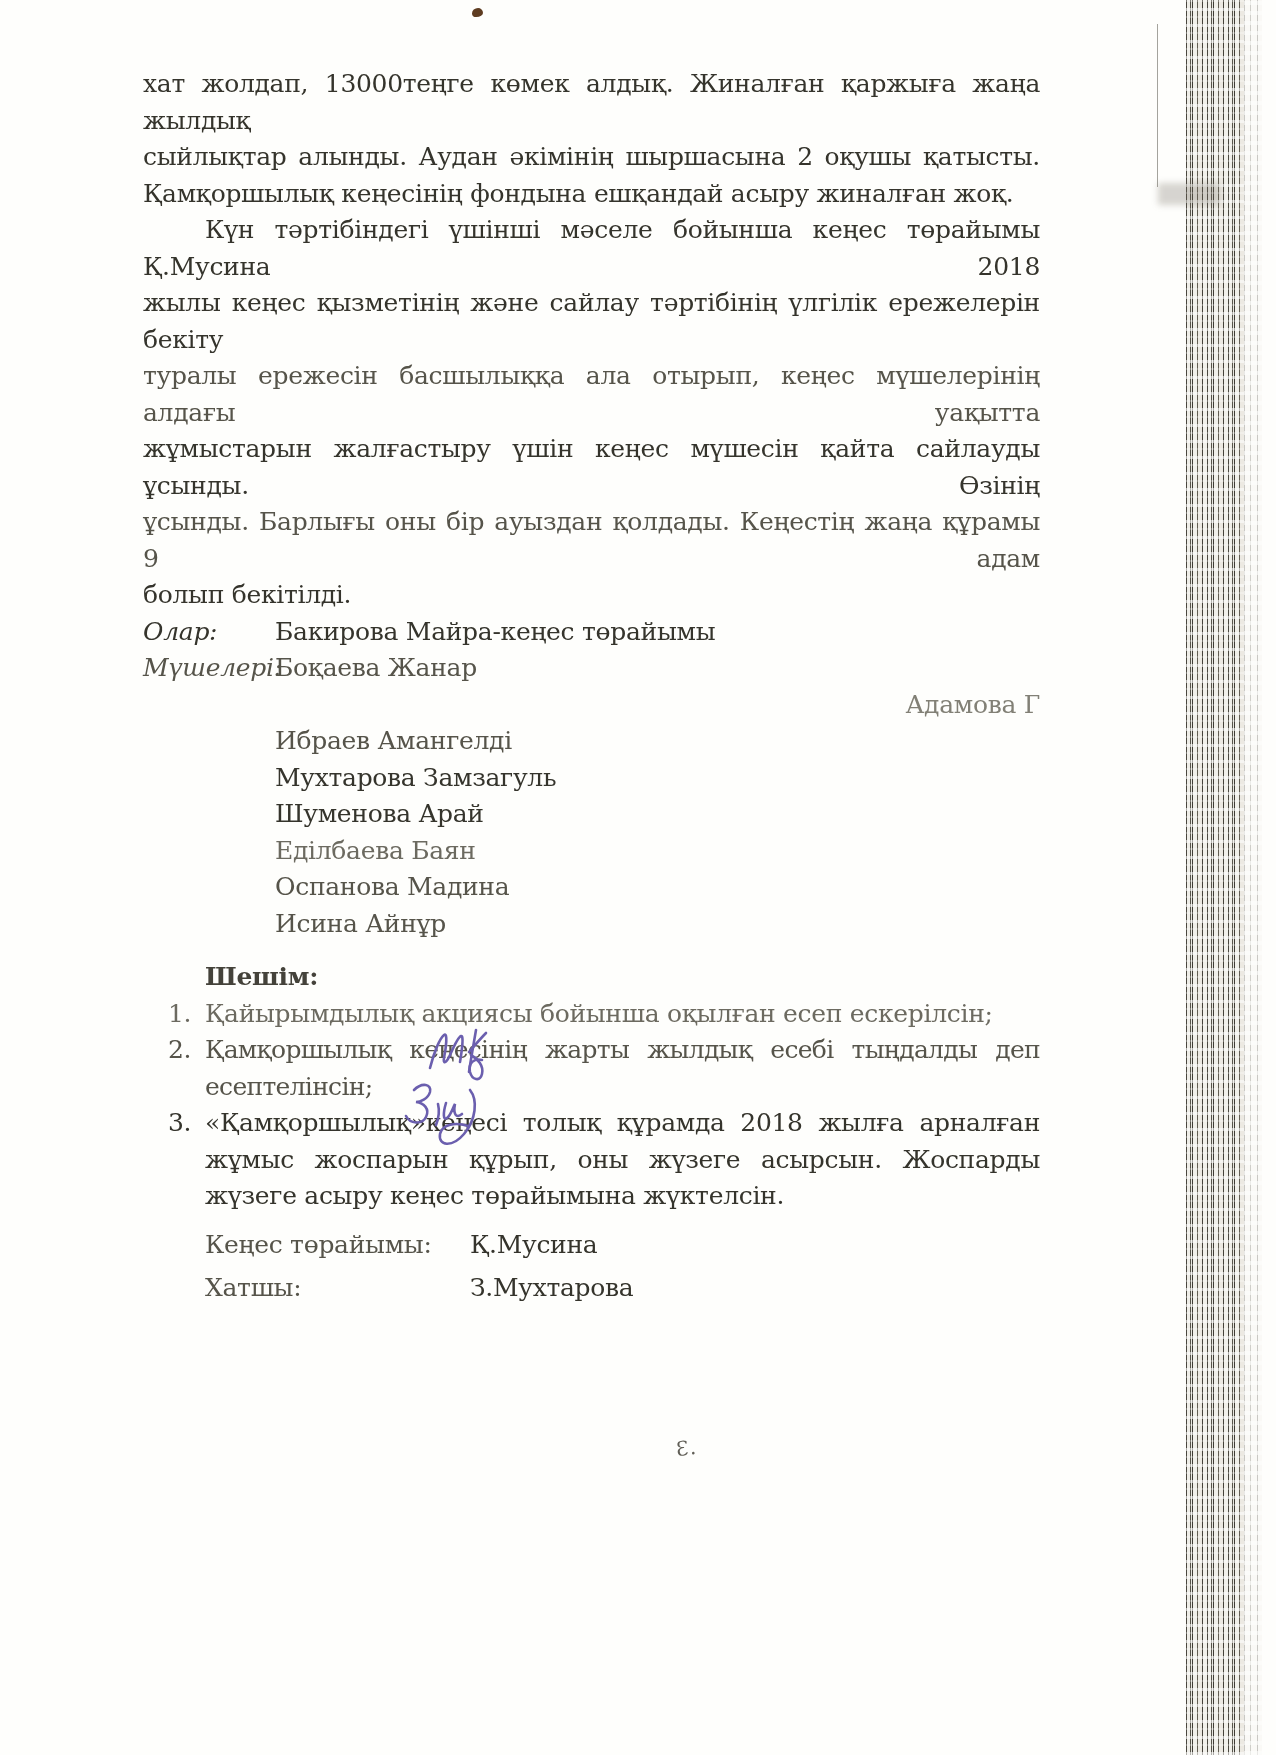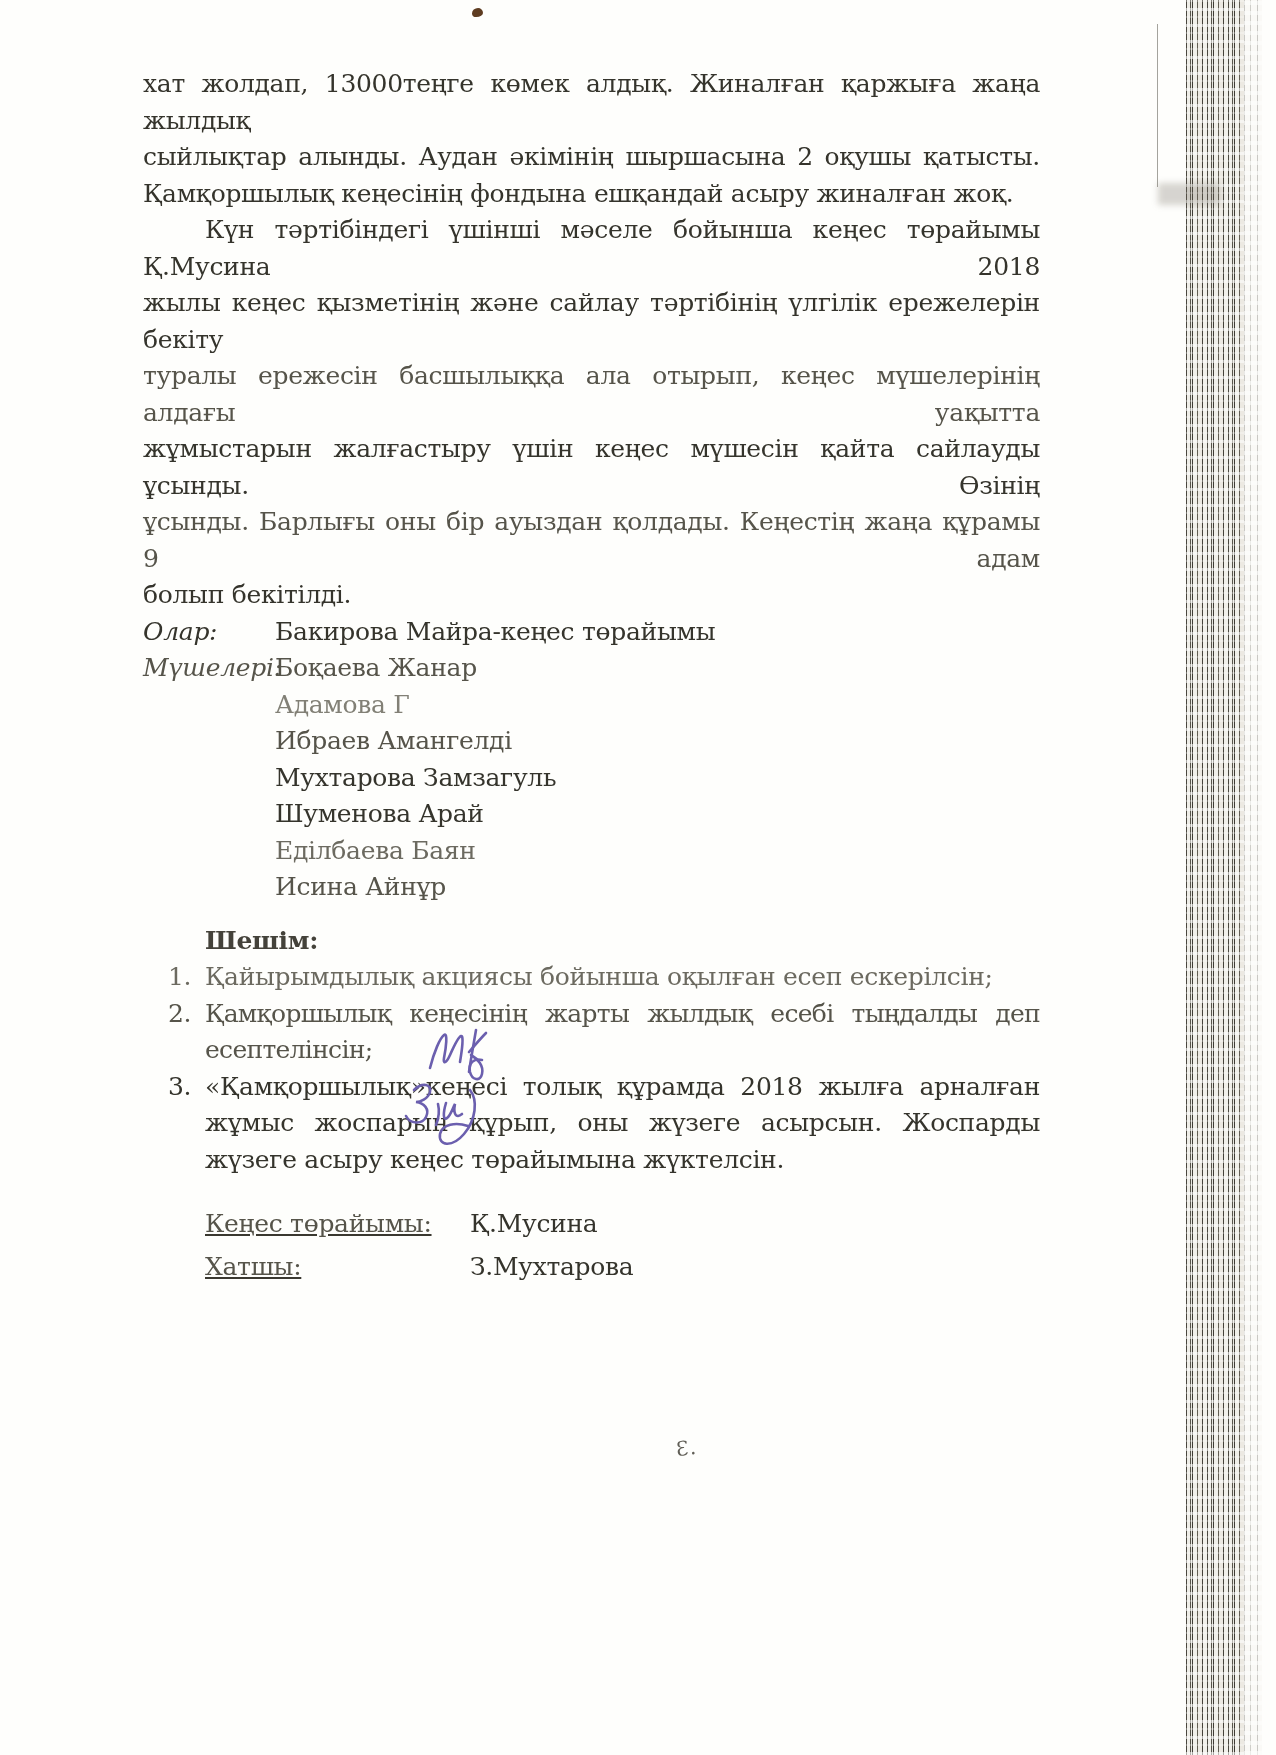--- a/index.html
+++ b/index.html
@@ -13,34 +13,34 @@
     font-size:25px;line-height:36.5px;letter-spacing:-0.3px;
   }
   p.para{margin:0;padding:0;}
   .line{display:block;text-align:justify;text-align-last:justify;}
   .line.last{text-align-last:left;}
   .line.indent{text-indent:62px;}
   
   .t-dark{color:#35342c;}
   .t-med{color:#56544a;}
   .t-soft{color:#6c6a60;}
-  .t-faint{color:#828076;}
+  .t-faint{color:#828076;text-align:right;}
   
   .roster{margin:0;}
   .roster-row{display:block;}
   .roster-label{display:inline-block;width:132px;font-style:italic;}
   .member-row{padding-left:132px;}
   
   .decision-heading{margin-top:17px;padding-left:62px;font-weight:bold;color:#44423a;}
   .ditem{position:relative;padding-left:62px;}
   .ditem .num{position:absolute;left:25px;top:0;}
   .ditem .dtext{display:block;text-align:justify;text-align-last:left;}
   .ditem.tight .dtext{letter-spacing:-0.7px;}
   
-  .sig-block{margin-top:24px;line-height:43px;text-decoration:underline;}
+  .sig-block{margin-top:8px;line-height:43px;}
   .sig-row{position:relative;padding-left:62px;}
   .sig-name{position:absolute;left:327px;top:0;}
   .sig-svg{position:absolute;}
   #sig1{left:424px;top:1022px;}
   #sig2{left:386px;top:1076px;}
   
   .ink-dot{
     position:absolute;left:472px;top:8px;width:11px;height:9px;
     background:#5e3c21;border-radius:55% 45% 60% 40% / 60% 55% 45% 40%;
   }
@@ -108,20 +108,21 @@
         <span class="roster-label">Олар:</span><span>Бакирова Майра-кеңес төрайымы</span>
       </div>
       <div class="roster-row t-med">
         <span class="roster-label">Мүшелері:</span><span>Боқаева Жанар</span>
       </div>
       <div class="member-row t-faint">Адамова Г</div>
       <div class="member-row t-med">Ибраев Амангелді</div>
       <div class="member-row t-dark">Мухтарова Замзагуль</div>
       <div class="member-row t-dark">Шуменова Арай</div>
       <div class="member-row t-soft">Еділбаева Баян</div>
+      <div class="member-row t-med">Оспанова Мадина</div>
       <div class="member-row t-med">Исина Айнұр</div>
     </div>
 
     <div class="decision-heading">Шешім:</div>
 
     <div class="ditem t-soft">
       <span class="num">1.</span>
       <span class="dtext">Қайырымдылық акциясы бойынша оқылған есеп ескерілсін;</span>
     </div>
     <div class="ditem tight t-med">

